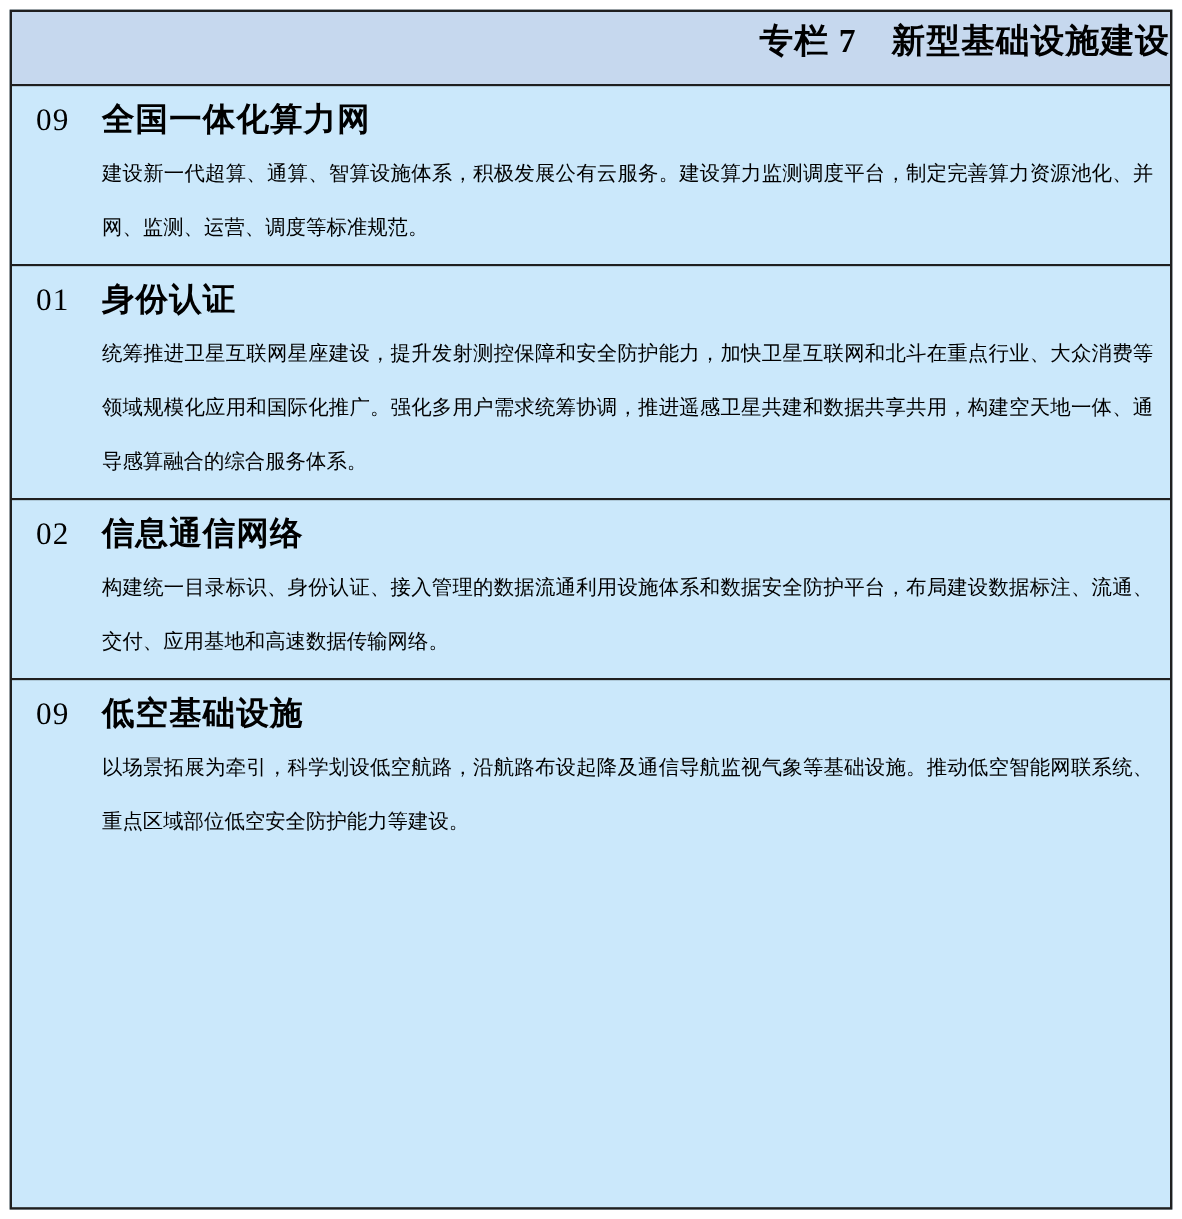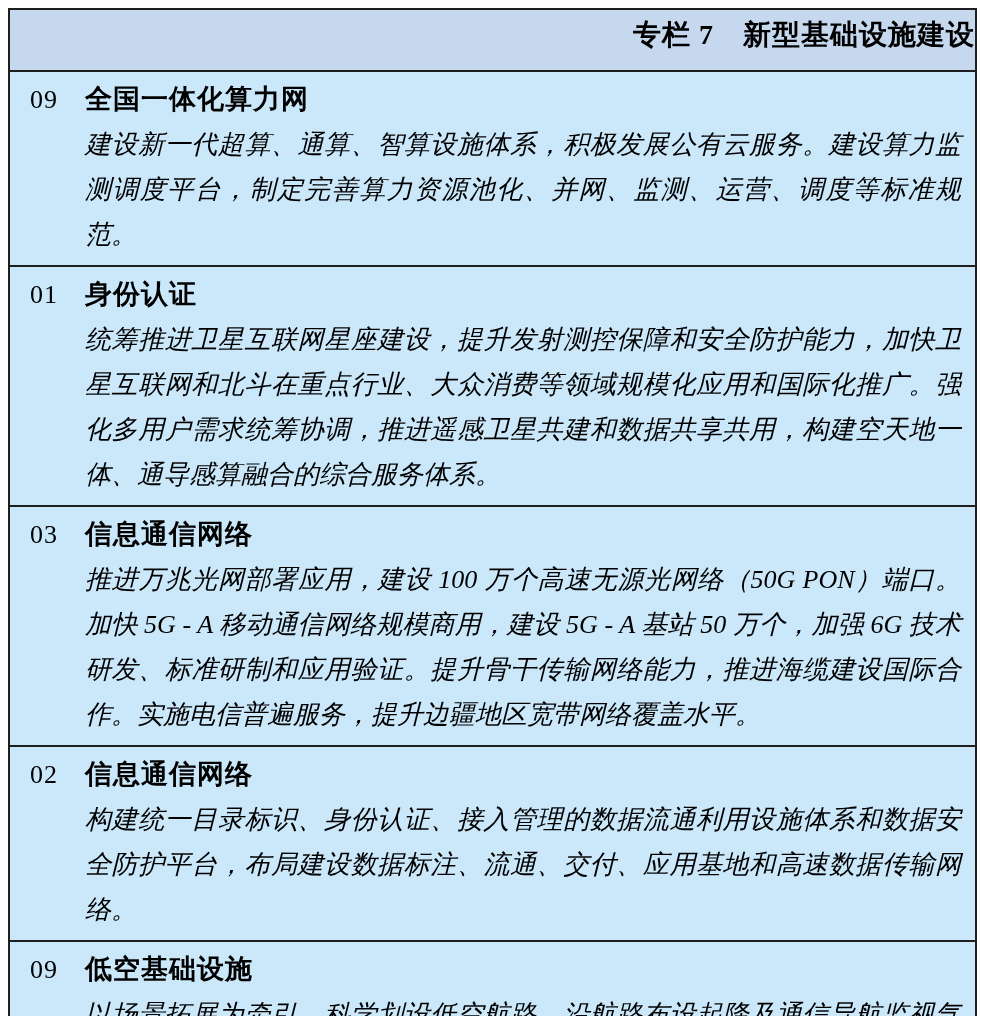--- a/index.html
+++ b/index.html
@@ -59,25 +59,24 @@
     letter-spacing: 1px;
   }
   .heading {
     font-weight: bold;
     font-size: 27px;
     letter-spacing: 1px;
     text-align: right;
   }
   .body-text {
     margin-left: 55px;
-    font-size: 26px;
+    font-size: 17px;
     line-height: 45px;
     text-align: justify;
     text-justify: inter-character;
-    font-style: italic;
   }
 </style>
 </head>
 <body>
 
 <div class="page">
   <div class="panel">
 
     <div class="title-bar">专栏 7　新型基础设施建设</div>
 
@@ -90,27 +89,20 @@
     </div>
 
     <div class="section">
       <div class="heading-row">
         <span class="num">01</span>
         <span class="heading">身份认证</span>
       </div>
       <div class="body-text">统筹推进卫星互联网星座建设，提升发射测控保障和安全防护能力，加快卫星互联网和北斗在重点行业、大众消费等领域规模化应用和国际化推广。强化多用户需求统筹协调，推进遥感卫星共建和数据共享共用，构建空天地一体、通导感算融合的综合服务体系。</div>
     </div>
 
-    <div class="section">
-      <div class="heading-row">
-        <span class="num">03</span>
-        <span class="heading">信息通信网络</span>
-      </div>
-      <div class="body-text">推进万兆光网部署应用，建设 100 万个高速无源光网络（50G PON）端口。加快 5G - A 移动通信网络规模商用，建设 5G - A 基站 50 万个，加强 6G 技术研发、标准研制和应用验证。提升骨干传输网络能力，推进海缆建设国际合作。实施电信普遍服务，提升边疆地区宽带网络覆盖水平。</div>
-    </div>
 
     <div class="section">
       <div class="heading-row">
         <span class="num">02</span>
         <span class="heading">信息通信网络</span>
       </div>
       <div class="body-text">构建统一目录标识、身份认证、接入管理的数据流通利用设施体系和数据安全防护平台，布局建设数据标注、流通、交付、应用基地和高速数据传输网络。</div>
     </div>
 
     <div class="section">

